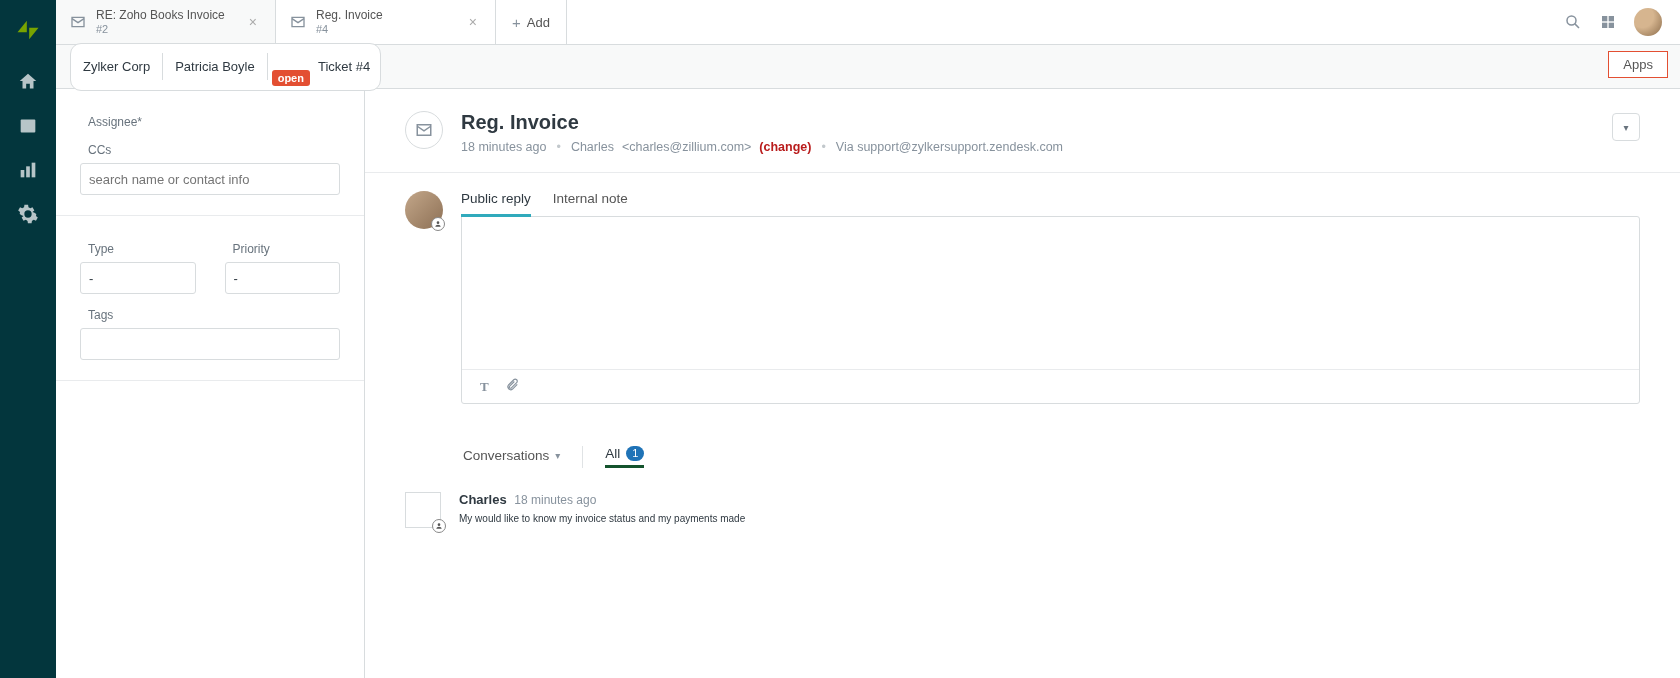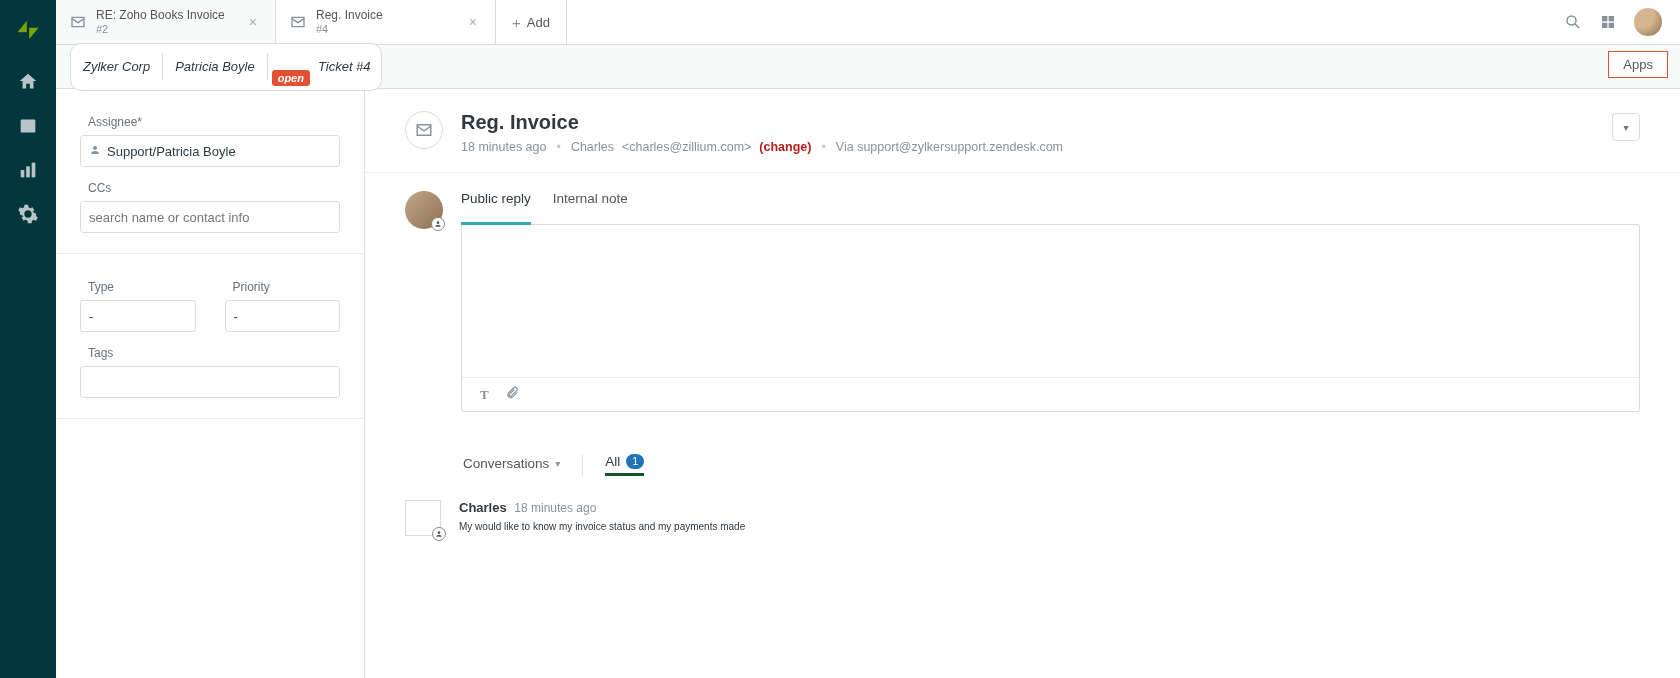--- a/index.html
+++ b/index.html
@@ -25,21 +25,21 @@
   .tab .tab-title { font-size: 12px; color: #555; }
   .tab .tab-sub { font-size: 11px; color: #87929d; }
   .tab .tab-close { margin-left: auto; color: #aaa; font-size: 14px; padding: 0 4px; }
   .tab-add { display: flex; align-items: center; gap: 6px; padding: 0 16px; color: #555; cursor: pointer; font-size: 13px; }
   .tabsrow-right { margin-left: auto; display: flex; align-items: center; gap: 18px; padding-right: 18px; }
   .tabsrow-right .icon-btn { color: #87929d; cursor: pointer; display:flex; align-items:center; }
   .avatar-top { width: 28px; height: 28px; border-radius: 50%; background: radial-gradient(circle at 30% 30%, #d6b58f 0 40%, #8a6b4a 100%); }
 
   
   .headbar { height: 44px; border-bottom: 1px solid #d8dcde; background: #f8f9f9; display: flex; align-items: center; padding: 0 14px; position: relative; }
-  .bc-group { display: inline-flex; border: 1px solid #d8dcde; border-radius: 11px; background: #fff; overflow: hidden; align-items:center;font-style:italic; }
+  .bc-group { display: inline-flex; border: 1px solid #d8dcde; border-radius: 11px; background: #fff; overflow: hidden; align-items:center; }
   .bc-item { padding: 6px 12px; font-size: 13px; color: #2f3941; border-right: 1px solid #d8dcde; cursor: pointer; }
   .bc-item:last-child { border-right: none; }
   .bc-badge { display: inline-flex; align-items:center; gap:8px; padding: 4px 10px 4px 4px; }
   .badge-open { background: #e34f32; color: #fff; font-size: 11px; font-weight: 600; padding: 2px 6px; border-radius: 3px; margin-top: 22px; }
 
   .apps-btn { position: absolute; right: 12px; top: 6px; border: 1px solid #e34f32; background: #fff; padding: 5px 14px; font-size: 13px; color: #555; cursor: pointer; }
 
   
   .body { flex: 1; display: flex; min-height: 0; }
 
@@ -60,21 +60,21 @@
   .ticket-meta { font-size: 12.5px; color: #87929d; margin-top: 6px; display:flex; align-items:center; gap: 8px; flex-wrap:wrap; }
   .ticket-meta .dot::before { content: "•"; color: #c2c8cc; margin: 0 2px; }
   .link { color: #b91c1c; cursor: pointer; font-weight: bold; }
   .head-dd { position:absolute; right: 40px; top: 24px; width: 28px; height: 28px; border:1px solid #d8dcde; border-radius:4px; display:flex; align-items:center; justify-content:center; color:#68737d; cursor:pointer; font-size:10px; }
 
   .reply-area { padding: 18px 40px 24px 40px; display:flex; gap:18px; }
   .agent-avatar { width: 38px; height: 38px; border-radius: 50%; background: linear-gradient(135deg,#c3a78a,#8d7055); position:relative; flex-shrink:0; }
   .mini-badge { position:absolute; right:-2px; bottom:-2px; width:14px; height:14px; border-radius:50%; background:#fff; border:1px solid #888; display:flex; align-items:center; justify-content:center; }
   .reply-col { flex:1; min-width:0; }
   .reply-tabs { display:flex; gap:22px; font-size:13.5px; margin-bottom: 0; }
-  .reply-tab { padding-bottom: 16px; color:#555; cursor:pointer; }
+  .reply-tab { padding-bottom: 8px; color:#555; cursor:pointer; }
   .reply-tab.active { color:#2f3941; font-weight:500; border-bottom: 3px solid #30aabc; }
   .editor { border: 1px solid #d8dcde; border-radius: 0 3px 3px 3px; margin-top:-1px; }
   .editor-body { height: 152px; }
   .editor-toolbar { border-top: 1px solid #e9ebed; height: 34px; display:flex; align-items:center; gap:16px; padding: 0 18px; color:#87929d; }
   .editor-toolbar span { cursor:pointer; font-family: Georgia, serif; }
 
   .conv-sec { padding: 10px 40px 20px 40px; }
   .conv-tabs { display:flex; align-items:center; gap: 22px; font-size:13.5px; padding: 8px 0 10px 58px; }
   .conv-tabs .sep { width:1px; height:22px; background:#e0e3e5; }
   .conv-tab { display:flex; align-items:center; gap:6px; color:#555; cursor:pointer; padding-bottom:4px; }
@@ -182,29 +182,20 @@
           <span class="badge-open">open</span>
           <span>Ticket #4</span>
         </div>
       </div>
       <button class="apps-btn">Apps</button>
     </div>
 
     <div class="body">
       <aside class="sidepanel">
         <label class="sp-label">Assignee*</label>
-        <div class="sp-input">
-          <span style="color:#87929d;">
-            <svg width="12" height="12" viewBox="0 0 24 24" fill="currentColor">
-                <circle cx="12" cy="8" r="4"></circle>
-                <path d="M4 20c0-4 4-6 8-6s8 2 8 6"></path>
-              </svg>
-          </span>
-          <span>Support/Patricia Boyle</span>
-        </div>
 
         <label class="sp-label">CCs</label>
         <div class="sp-input">
           <input placeholder="search name or contact info" style="">
         </div>
 
         <hr>
 
         <div class="sp-row">
           <div>

